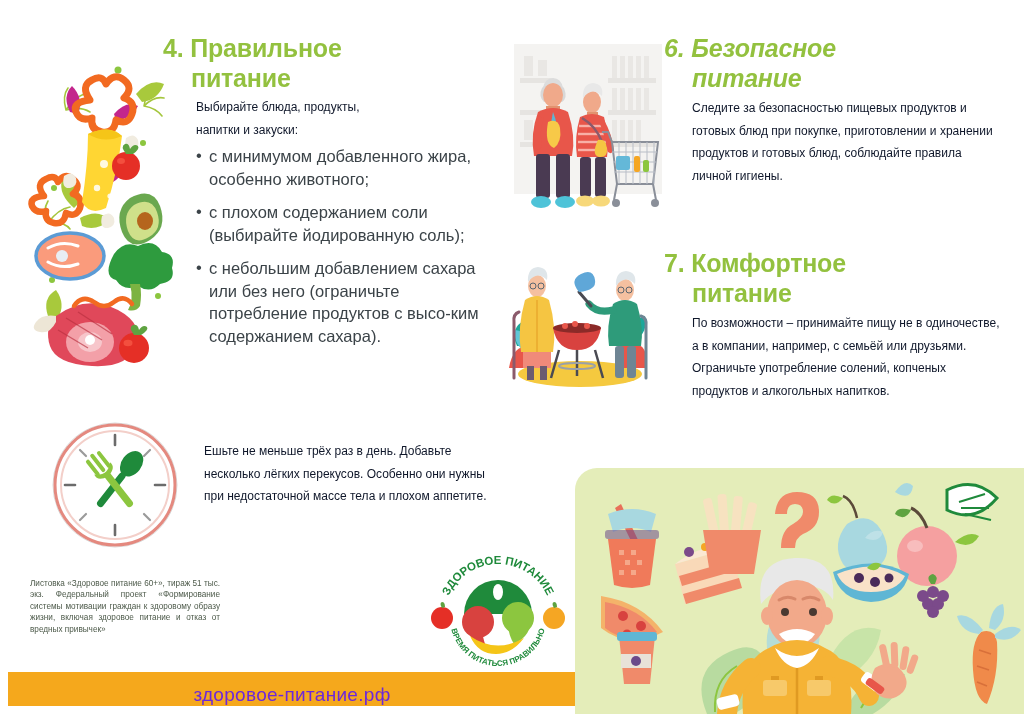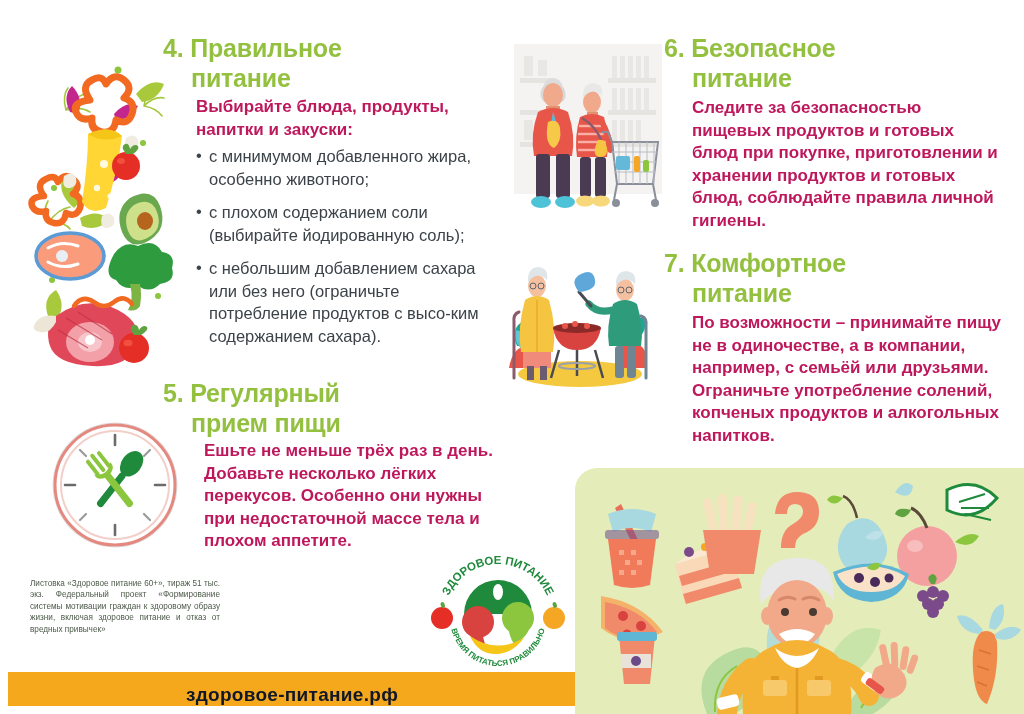--- a/index.html
+++ b/index.html
@@ -28,24 +28,23 @@
     font-size: 25px;
     line-height: 30px;
     letter-spacing: -0.2px;
   }
   .heading .num {
     color: #93c13f;
     font-weight: bold;
   }
   .body-text {
     position: absolute;
-    color: #be185d;
-    font-size: 17px;
+    color: #0f172a;
+    font-size: 12px;
     line-height: 22.5px;
-    font-weight: bold;
   }
   .bullet-list {
     position: absolute;
     color: #3b4348;
     font-size: 16.5px;
     line-height: 22.5px;
     list-style: none;
   }
   .bullet-list li {
     position: relative;
@@ -77,22 +76,22 @@
     left: 8px;
     top: 672px;
     width: 568px;
     height: 34px;
     background: #f5a81c;
     display: flex;
     align-items: center;
     justify-content: center;
   }
   #url-bar span {
-    color: #0f172a;
-    font-weight: bold;
+    color: #6d28d9;
+    font-weight: normal;
     font-size: 19px;
     letter-spacing: 0.3px;
     margin-top: 12px;
   }
 
   
   #green-panel {
     position: absolute;
     left: 575px;
     top: 468px;
@@ -222,25 +221,20 @@
     <span>Выбирайте блюда, продукты,</span><br>
     <span>напитки и закуски:</span>
   </div>
 
   <ul class="bullet-list" style="left:196px; top:145px; width:298px;">
     <li>с минимумом добавленного жира, особенно животного;</li>
     <li>с плохом содержанием соли (выбирайте йодированную соль);</li>
     <li>с небольшим добавлением сахара или без него (ограничьте потребление продуктов с высо-ким содержанием сахара).</li>
   </ul>
 
-  <div class="heading" style="left:163px; top:378px; width:330px;">
-    <span class="num">5.</span>
-    <span>Регулярный</span><br>
-    <span style="margin-left:28px; display:inline-block;">прием пищи</span>
-  </div>
 
   <div class="body-text" style="left:196px; top:440px; width:290px;margin-left:8px;">Ешьте не меньше трёх раз в день. Добавьте несколько лёгких перекусов. Особенно они нужны при недостаточной массе тела и плохом аппетите.</div>
 
   <div class="abs" style="left:48px; top:418px; width:134px; height:134px;">
     <svg width="134" height="134" viewBox="0 0 134 134">
       <circle cx="67" cy="67" r="62" fill="#ffffff" stroke="#d9d9d9" stroke-width="1"></circle>
       <circle cx="67" cy="67" r="60" fill="none" stroke="#e4897f" stroke-width="3"></circle>
       <circle cx="67" cy="67" r="54" fill="none" stroke="#f3cfc9" stroke-width="2"></circle>
 
       <g stroke="#6b6b6b" stroke-width="2.6" stroke-linecap="round">
@@ -356,21 +350,21 @@
         <path d="M109 144 l-3 16 M145 144 l3 16" stroke="#8a8f99" stroke-width="2"></path>
         <circle cx="108" cy="163" r="4" fill="#8a8f99"></circle>
         <circle cx="147" cy="163" r="4" fill="#8a8f99"></circle>
         <rect x="108" y="116" width="14" height="14" rx="2" fill="#64b8d8"></rect>
         <rect x="126" y="116" width="6" height="16" rx="2" fill="#f5a623"></rect>
         <rect x="135" y="120" width="6" height="12" rx="2" fill="#8cc63f"></rect>
       </g>
     </svg>
   </div>
 
-  <div class="heading" style="left:664px; top:33px; width:340px;">
+  <div class="heading" style="left:664px; top:33px; width:340px;font-style:italic;">
     <span class="num">6.</span>
     <span>Безопасное</span><br>
     <span style="margin-left:28px; display:inline-block;">питание</span>
   </div>
 
   <div class="body-text" style="left:692px; top:97px; width:312px;">Следите за безопасностью пищевых продуктов и готовых блюд при покупке, приготовлении и хранении продуктов и готовых блюд, соблюдайте правила личной гигиены.</div>
 
   <div class="abs" style="left:495px; top:250px; width:170px; height:140px;">
     <svg width="170" height="140" viewBox="0 0 170 140">
 

